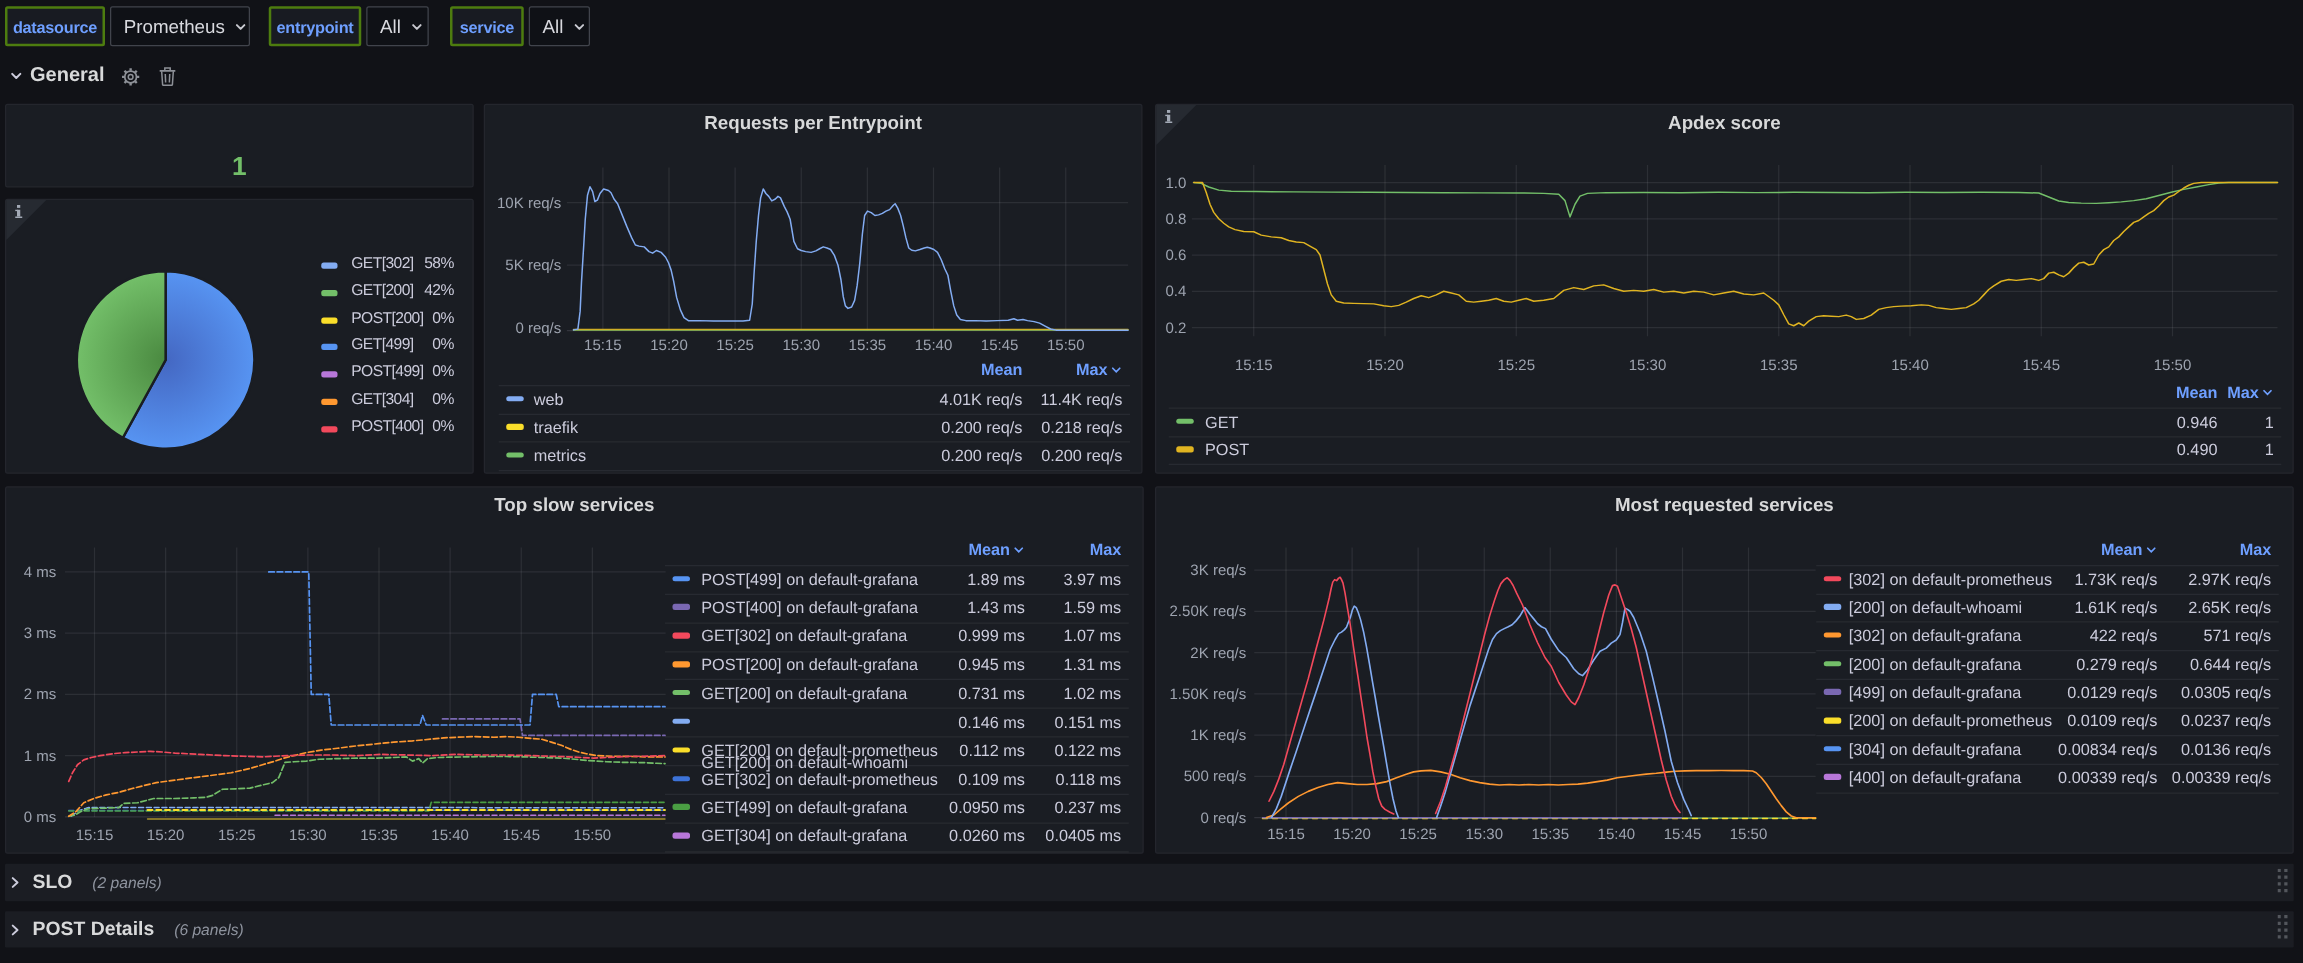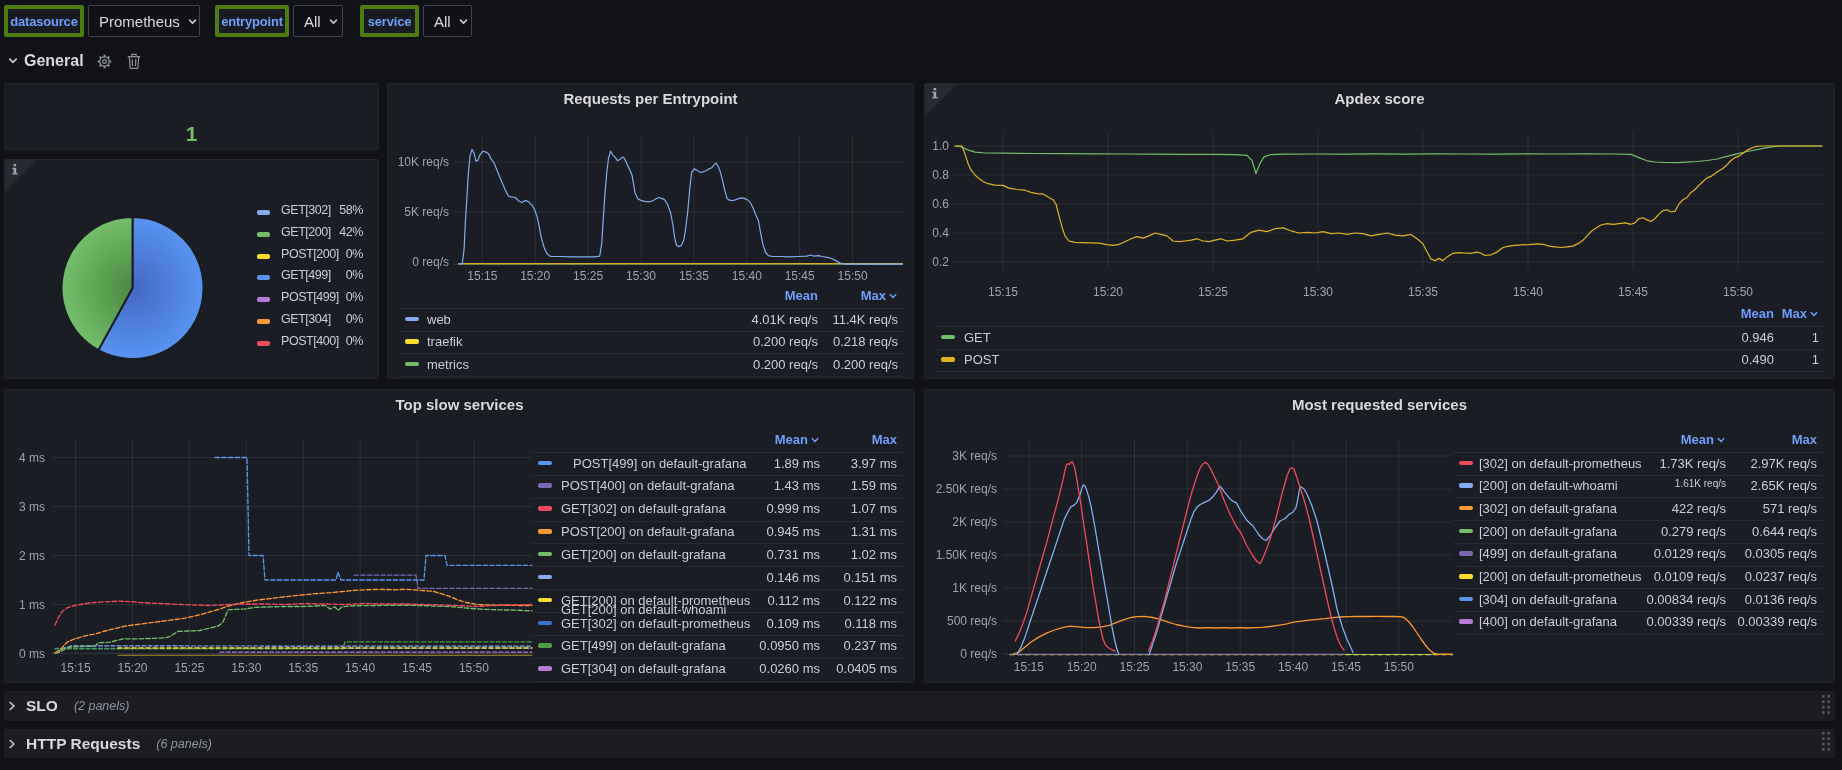--- a/index.html
+++ b/index.html
@@ -1,18 +1,18 @@
 <!DOCTYPE html>
 <html><head><meta charset="utf-8">
 <style>
 * { margin:0; padding:0; box-sizing:border-box; }
 html,body { width:1842px; height:770px; background:#111217; font-family:"Liberation Sans", sans-serif; overflow:hidden; }
 .panel { position:absolute; background:#1a1d23; border:1px solid #24262d; border-radius:2px; }
 .ptitle { position:absolute; top:6px; left:0; right:0; text-align:center; font-size:15px; font-weight:700; color:#d8d9da;}
-.chip { position:absolute; height:32px; background:#181b22; border:4px solid #4d7c0f; border-radius:2px; color:#6e9fff; font-weight:700; font-size:13px; letter-spacing:-0.2px; display:flex; align-items:center; justify-content:center; }
+.chip { position:absolute; height:32px; background:#181b22; border:2px solid #4d7c0f; border-radius:2px; color:#6e9fff; font-weight:700; font-size:13px; letter-spacing:-0.2px; display:flex; align-items:center; justify-content:center; }
 .inp { position:absolute; height:32px; background:#0f1116; border:1px solid #41444c; border-radius:2px; color:#d9dadf; font-size:15px; display:flex; align-items:center; padding:0 10px; }
 .leg { position:absolute; font-size:13px; color:#ccccdc; }
 .lrow { position:absolute; border-top:1px solid rgba(204,204,220,0.08); }
 .lhead { position:absolute; color:#6e9fff; font-weight:700; font-size:13px; }
 .rowhdr { position:absolute; display:flex; align-items:center; color:#d8d9da; }
 .crow { position:absolute; background:#1b1d23; border-radius:1px; }
 .val { position:absolute; text-align:right; }
 </style></head>
 <body>
 
@@ -263,21 +263,21 @@
 <polyline points="50.0,235.1 53.0,228.2 57.0,221.8 62.0,217.9 68.0,216.0 75.0,214.5 85.0,213.0 95.0,212.1 105.0,211.6 115.0,211.1 125.0,211.6 135.0,212.5 145.0,213.0 155.0,213.5 165.0,214.0 175.0,214.5 190.0,215.0 205.0,215.5 215.0,215.0 225.0,214.5 240.0,214.0 260.0,214.0 280.0,214.5 300.0,213.5 320.0,214.0 340.0,214.5 360.0,213.5 380.0,214.0 400.0,214.0 420.0,214.5 435.0,215.0 450.0,215.5 460.0,216.0 470.0,216.5 480.0,216.0 490.0,215.5 500.0,215.0 510.0,215.0 527.0,214.5" fill="none" stroke="#f2495c" stroke-width="1.35" stroke-opacity="1.0" stroke-linejoin="round" stroke-linecap="round" stroke-dasharray="4.5 2.2"></polyline>
 <polyline points="349.0,185.1 411.0,185.1 413.0,198.3 527.0,198.3" fill="none" stroke="#7a68b2" stroke-width="1.35" stroke-opacity="1.0" stroke-linejoin="round" stroke-linecap="round" stroke-dasharray="4.5 2.2"></polyline>
 <polyline points="210.0,67.5 242.0,67.5 244.0,165.5 258.0,165.5 260.0,190.0 331.0,190.0 333.0,182.2 336.0,190.0 419.0,190.0 421.0,165.5 440.0,165.5 442.0,175.3 527.0,175.3" fill="none" stroke="#5794f2" stroke-width="1.35" stroke-opacity="1.0" stroke-linejoin="round" stroke-linecap="round" stroke-dasharray="4.5 2.2"></polyline>
 </svg>
     <div class="lhead" style="right:94px;top:42px;display:flex;align-items:center;">Mean<svg width="10" height="10" viewBox="0 0 10 10" style="margin-left:2px">
         <path d="M2.2 3.6 L5 6.4 L7.8 3.6" stroke="#6e9fff" stroke-width="1.4" fill="none" stroke-linecap="round"></path>
       </svg></div>
     <div class="lhead" style="right:17px;top:42px;display:flex;align-items:center;">Max</div>
     <div class="lrow" style="left:527px;right:11px;top:62.0px;"></div>
     <div style="position:absolute;left:533px;top:70.5px;width:14px;height:4.5px;border-radius:2px;background:#5794f2;"></div>
-    <div class="leg" style="left:568px;top:65.5px;font-size:13px;text-align:right;">POST[499] on default-grafana</div>
+    <div class="leg" style="left:556px;top:65.5px;font-size:13px;text-align:right;">POST[499] on default-grafana</div>
     <div class="leg val" style="right:94px;top:65.5px;font-size:13px;">1.89 ms</div>
     <div class="leg val" style="right:17px;top:65.5px;font-size:13px;">3.97 ms</div>
     <div class="lrow" style="left:527px;right:11px;top:84.8px;"></div>
     <div style="position:absolute;left:533px;top:93.3px;width:14px;height:4.5px;border-radius:2px;background:#7a68b2;"></div>
     <div class="leg" style="left:556px;top:88.3px;font-size:13px;">POST[400] on default-grafana</div>
     <div class="leg val" style="right:94px;top:88.3px;font-size:13px;">1.43 ms</div>
     <div class="leg val" style="right:17px;top:88.3px;font-size:13px;">1.59 ms</div>
     <div class="lrow" style="left:527px;right:11px;top:107.7px;"></div>
     <div style="position:absolute;left:533px;top:116.2px;width:14px;height:4.5px;border-radius:2px;background:#f2495c;"></div>
     <div class="leg" style="left:556px;top:111.2px;font-size:13px;">GET[302] on default-grafana</div>
@@ -367,21 +367,21 @@
       </svg></div>
     <div class="lhead" style="right:17px;top:42px;display:flex;align-items:center;">Max</div>
     <div class="lrow" style="left:528px;right:11px;top:62.0px;"></div>
     <div style="position:absolute;left:534px;top:70.5px;width:14px;height:4.5px;border-radius:2px;background:#f2495c;"></div>
     <div class="leg" style="left:554px;top:65.5px;font-size:13px;">[302] on default-prometheus</div>
     <div class="leg val" style="right:108px;top:65.5px;font-size:13px;">1.73K req/s</div>
     <div class="leg val" style="right:17px;top:65.5px;font-size:13px;">2.97K req/s</div>
     <div class="lrow" style="left:528px;right:11px;top:84.7px;"></div>
     <div style="position:absolute;left:534px;top:93.2px;width:14px;height:4.5px;border-radius:2px;background:#83acf2;"></div>
     <div class="leg" style="left:554px;top:88.2px;font-size:13px;">[200] on default-whoami</div>
-    <div class="leg val" style="right:108px;top:88.2px;font-size:10px;">1.61K req/s</div>
+    <div class="leg val" style="right:108px;top:88.2px;font-size:13px;">1.61K req/s</div>
     <div class="leg val" style="right:17px;top:88.2px;font-size:13px;">2.65K req/s</div>
     <div class="lrow" style="left:528px;right:11px;top:107.4px;"></div>
     <div style="position:absolute;left:534px;top:115.9px;width:14px;height:4.5px;border-radius:2px;background:#ff9830;"></div>
     <div class="leg" style="left:554px;top:110.9px;font-size:13px;">[302] on default-grafana</div>
     <div class="leg val" style="right:108px;top:110.9px;font-size:13px;">422 req/s</div>
     <div class="leg val" style="right:17px;top:110.9px;font-size:13px;">571 req/s</div>
     <div class="lrow" style="left:528px;right:11px;top:130.1px;"></div>
     <div style="position:absolute;left:534px;top:138.6px;width:14px;height:4.5px;border-radius:2px;background:#73bf69;"></div>
     <div class="leg" style="left:554px;top:133.6px;font-size:13px;">[200] on default-grafana</div>
     <div class="leg val" style="right:108px;top:133.6px;font-size:13px;">0.279 req/s</div>
@@ -425,21 +425,21 @@
       <rect x="5.4" y="10.8" width="2.6" height="2.6" fill="#53565c"></rect>
       <rect x="0.0" y="16.200000000000003" width="2.6" height="2.6" fill="#53565c"></rect>
       <rect x="5.4" y="16.200000000000003" width="2.6" height="2.6" fill="#53565c"></rect>
     </svg>
   </div>
 <div class="crow" style="left:4px;top:729px;width:1831px;height:29px;">
     <div style="display:flex;align-items:center;height:100%;">
       <svg width="12" height="12" viewBox="0 0 12 12" style="margin:0 8px 0 2px">
         <path d="M4.2 2.5 L8 6 L4.2 9.5" stroke="#ccccdc" stroke-width="1.6" fill="none" stroke-linecap="round" stroke-linejoin="round"></path>
       </svg>
-      <span style="font-size:15.5px;font-weight:700;color:#d8d9da;">HTTP Requests</span>
+      <span style="font-size:15.5px;font-weight:700;color:#d8d9da;">POST Details</span>
       <span style="font-size:12.5px;font-style:italic;color:#8e939e;margin-left:16px;">(6 panels)</span>
     </div>
     <svg width="10" height="22" viewBox="0 0 10 22" style="position:absolute;left:1818px;top:3px;">
       <rect x="0.0" y="0.0" width="2.6" height="2.6" fill="#53565c"></rect>
       <rect x="5.4" y="0.0" width="2.6" height="2.6" fill="#53565c"></rect>
       <rect x="0.0" y="5.4" width="2.6" height="2.6" fill="#53565c"></rect>
       <rect x="5.4" y="5.4" width="2.6" height="2.6" fill="#53565c"></rect>
       <rect x="0.0" y="10.8" width="2.6" height="2.6" fill="#53565c"></rect>
       <rect x="5.4" y="10.8" width="2.6" height="2.6" fill="#53565c"></rect>
       <rect x="0.0" y="16.200000000000003" width="2.6" height="2.6" fill="#53565c"></rect>

